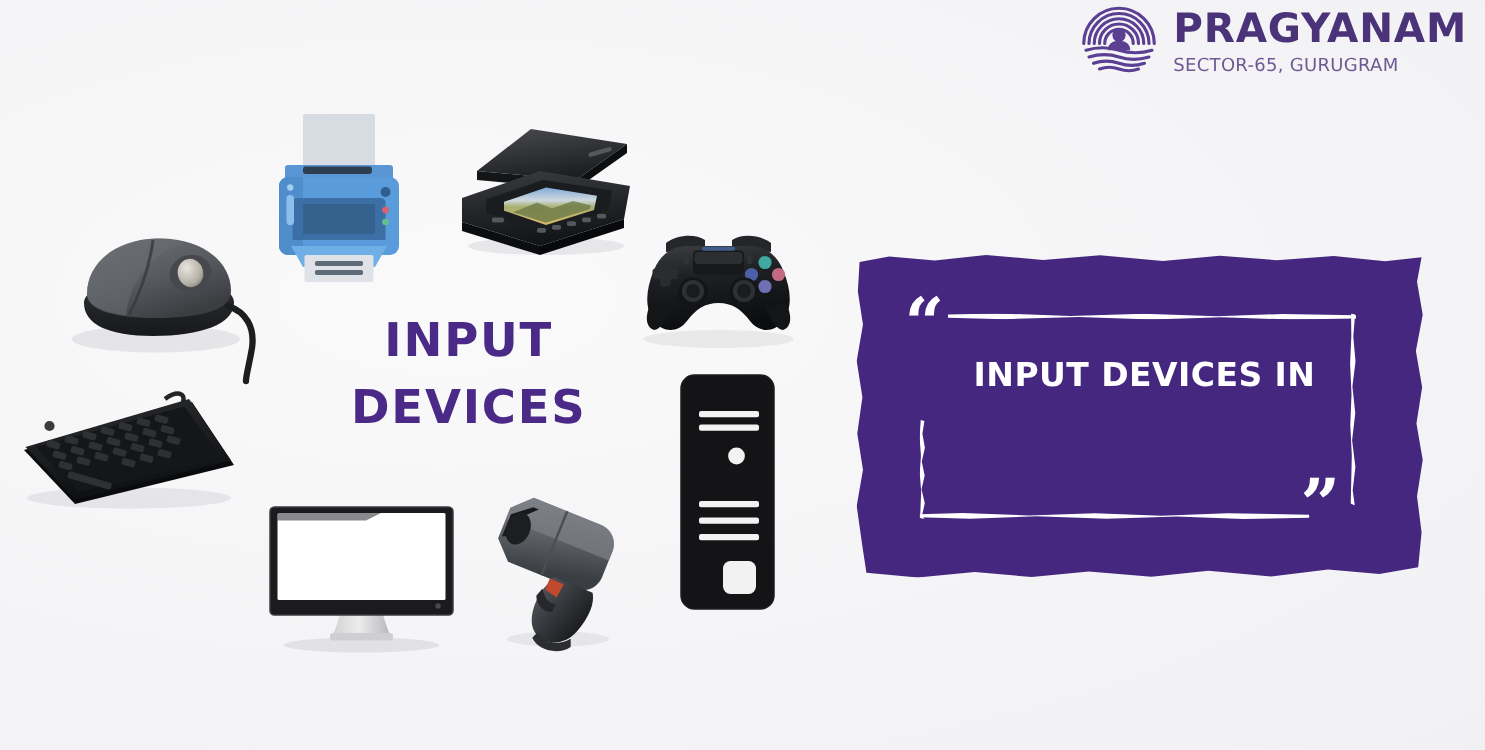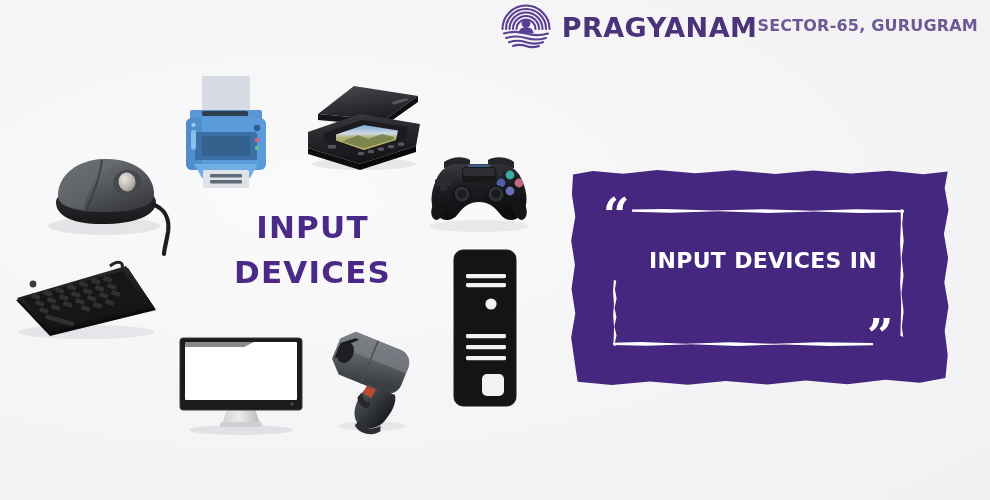--- a/index.html
+++ b/index.html
@@ -32,33 +32,34 @@
     gap: 8px;
   }
   .brand-mark {
     width: 56px;
     height: 50px;
     flex: 0 0 auto;
     display: block;
   }
   .brand-text {
     display: flex;
+    flex-direction: column;
     align-items: flex-start;
     line-height: 1;
   }
   .brand-name {
     font-size: 27px;
     font-weight: 700;
     letter-spacing: 0.5px;
     color: #4a3379;
     font-family: "DejaVu Sans", sans-serif;
   }
   .brand-sub {
-    font-size: 16px;
-    font-weight: 700;
+    font-size: 12px;
+    font-weight: 400;
     letter-spacing: 0.2px;
     color: #6d5a95;
     margin-top: 4px;
     font-family: "DejaVu Sans", sans-serif;
   }
 
   
   .headline {
     position: absolute;
     left: 205px;
@@ -161,21 +162,20 @@
     left: 48px;
     top: 68px;
     width: 290px;
     text-align: center;
     color: #ffffff;
     font-family: "DejaVu Sans", sans-serif;
     font-weight: 700;
     font-size: 22px;
     letter-spacing: 0.3px;
     line-height: 1.38;
-    margin-top: 10px;
   }
 
   
   .device { position: absolute; }
   .device svg { display: block; overflow: visible; }
 
   
   .dev-mouse    { left: 42px;  top: 146px; }
   .dev-keyboard { left: 10px;  top: 262px; }
   .dev-printer  { left: 172px; top: 72px;  }

